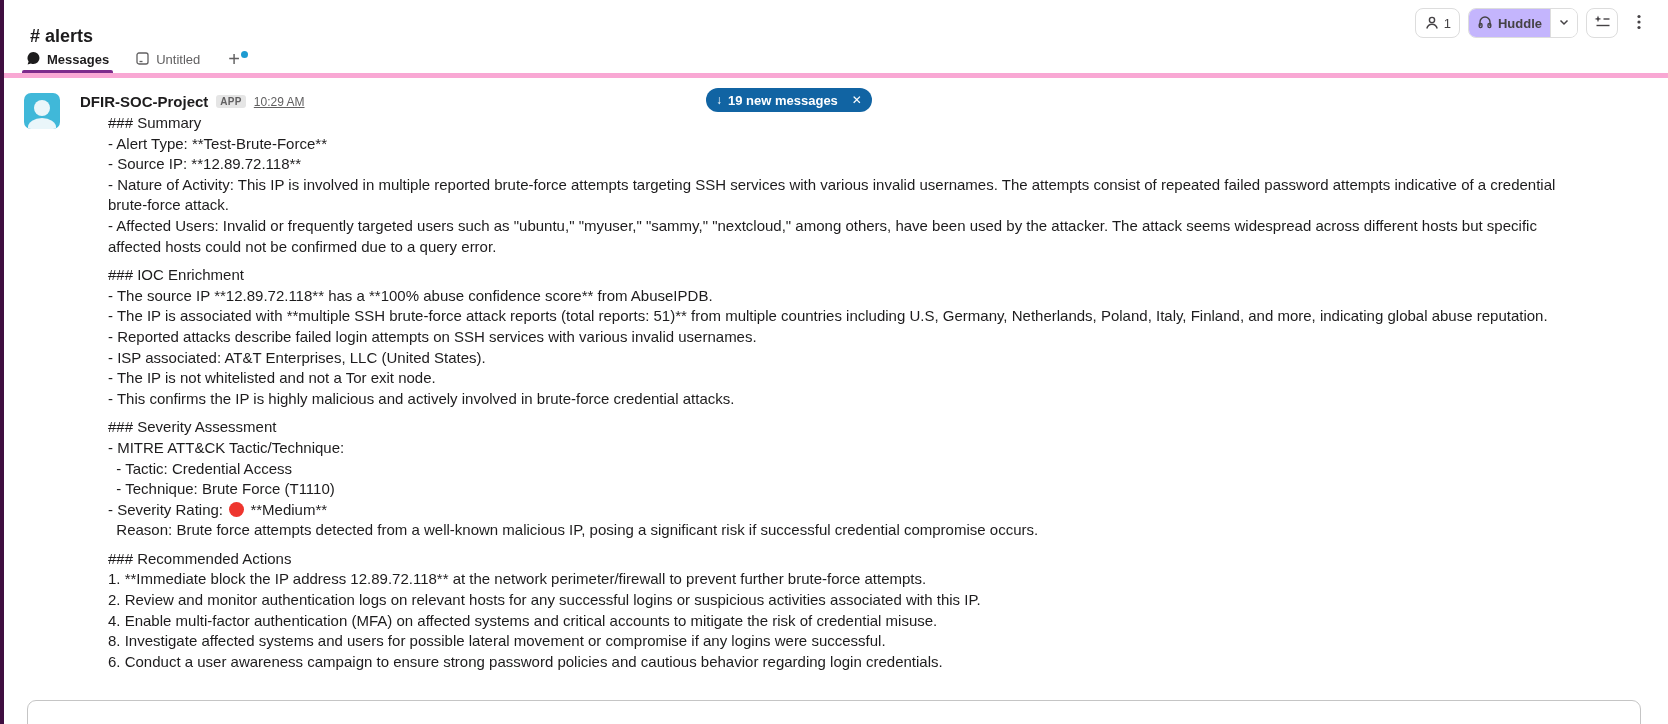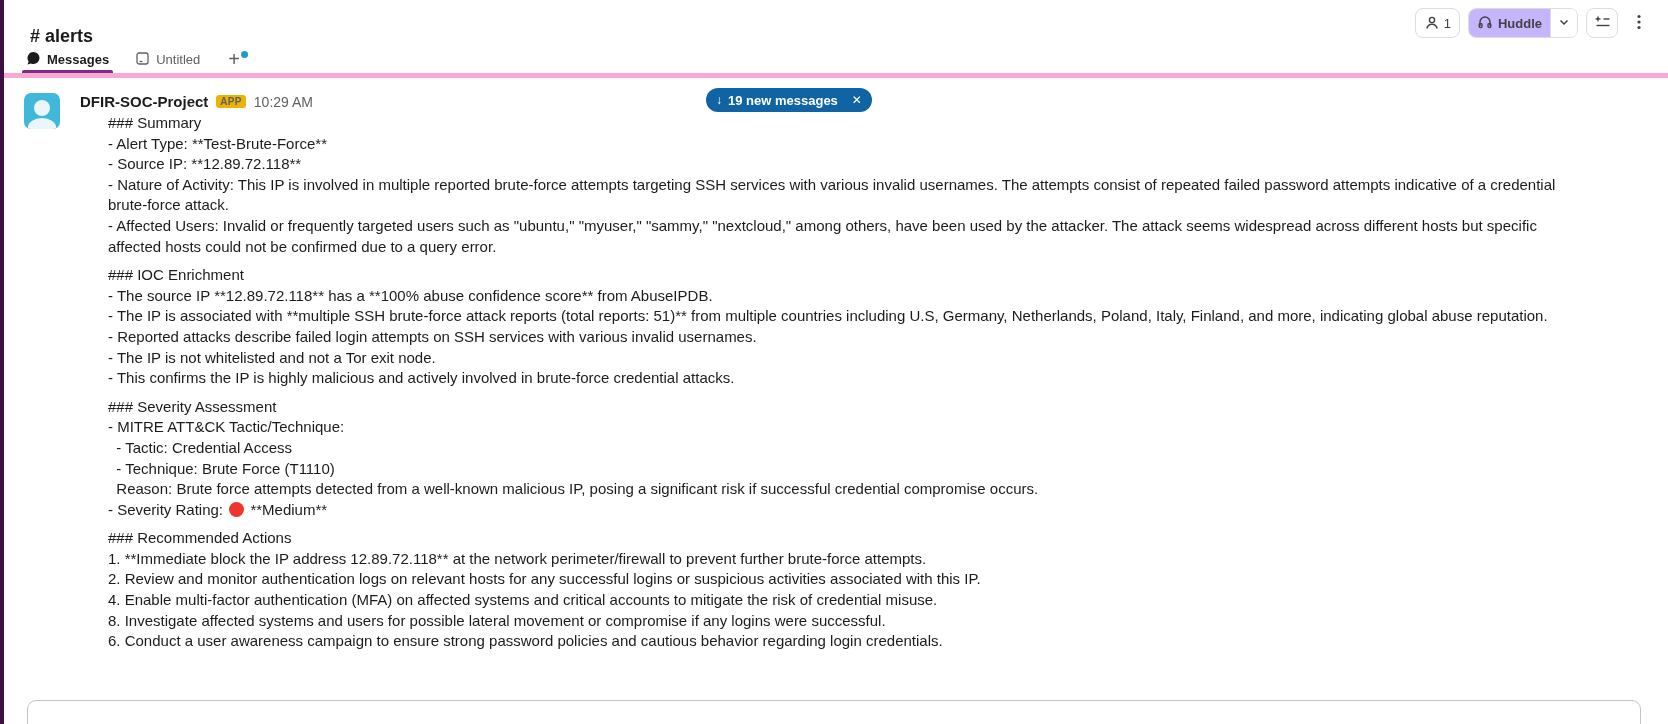--- a/index.html
+++ b/index.html
@@ -37,22 +37,22 @@
   .banner .close{ margin-left:14px; font-size:12px; cursor:pointer; }
 
   
   .message{ position:absolute; left:4px; top:86px; right:0; padding-left:16px; }
   .avatar{ position:absolute; left:20px; top:7px; width:36px; height:36px; border-radius:7px; background:#40b8d9; overflow:hidden; }
   .avatar .head{ position:absolute; left:10px; top:7px; width:16px; height:16px; border-radius:50%; background:#eaf6fa; }
   .avatar .torso{ position:absolute; left:4px; top:25px; width:28px; height:18px; border-radius:50% 50% 0 0; background:#eaf6fa; }
   .msg-main{ margin-left:60px; padding-top:6px; }
   .msg-head{ display:flex; align-items:center; gap:8px; height:19px; }
   .msg-author{ font-size:15px; font-weight:bold; color:#1d1c1d; cursor:pointer; }
-  .msg-badge{ font-size:10px; font-weight:bold; color:#616061; background:#eab308; border-radius:3px; padding:1px 4px; letter-spacing:.3px; }
-  .msg-time{ font-size:14px; color:#616061; cursor:pointer; }
+  .msg-badge{ font-size:10px; font-weight:bold; color:#616061; background:#e5e5e5; border-radius:3px; padding:1px 4px; letter-spacing:.3px; }
+  .msg-time{ font-size:12px; color:#616061; cursor:pointer;text-decoration:underline; }
   .msg-body{ margin-top:2px; max-width:1484px; font-size:15px; line-height:20.6px; color:#1d1c1d; }
   .para{ margin-bottom:8px; }
   .line{ white-space:pre-wrap;margin-left:28px; }
   .red-dot{ display:inline-block; width:15px; height:15px; border-radius:50%; background:#ee352e; vertical-align:-2px; margin:0 2px; }
 
   
   .composer{ position:absolute; left:27px; right:27px; top:700px; height:40px; border:1px solid #c5c5c5; border-radius:9px; background:#ffffff; }
 </style>
 </head>
 <body>
@@ -162,30 +162,31 @@
           <div class="line">- Alert Type: **Test-Brute-Force**</div>
           <div class="line">- Source IP: **12.89.72.118**</div>
           <div class="line">- Nature of Activity: This IP is involved in multiple reported brute-force attempts targeting SSH services with various invalid usernames. The attempts consist of repeated failed password attempts indicative of a credential brute-force attack.</div>
           <div class="line">- Affected Users: Invalid or frequently targeted users such as "ubuntu," "myuser," "sammy," "nextcloud," among others, have been used by the attacker. The attack seems widespread across different hosts but specific affected hosts could not be confirmed due to a query error.</div>
         </div>
         <div class="para">
           <div class="line">### IOC Enrichment</div>
           <div class="line">- The source IP **12.89.72.118** has a **100% abuse confidence score** from AbuseIPDB.</div>
           <div class="line">- The IP is associated with **multiple SSH brute-force attack reports (total reports: 51)** from multiple countries including U.S, Germany, Netherlands, Poland, Italy, Finland, and more, indicating global abuse reputation.</div>
           <div class="line">- Reported attacks describe failed login attempts on SSH services with various invalid usernames.</div>
+          <div class="line">- ISP associated: AT&amp;T Enterprises, LLC (United States).</div>
           <div class="line">- The IP is not whitelisted and not a Tor exit node.</div>
           <div class="line">- This confirms the IP is highly malicious and actively involved in brute-force credential attacks.</div>
         </div>
         <div class="para">
           <div class="line">### Severity Assessment</div>
           <div class="line">- MITRE ATT&amp;CK Tactic/Technique:</div>
           <div class="line">  - Tactic: Credential Access</div>
           <div class="line">  - Technique: Brute Force (T1110)</div>
+          <div class="line">- Severity Rating: <span class="red-dot" style="background: rgb(238, 53, 46);"></span> **Medium**</div>
           <div class="line">  Reason: Brute force attempts detected from a well-known malicious IP, posing a significant risk if successful credential compromise occurs.</div>
-          <div class="line">- Severity Rating: <span class="red-dot" style="background: rgb(238, 53, 46);"></span> **Medium**</div>
         </div>
         <div class="para">
           <div class="line">### Recommended Actions</div>
           <div class="line">1. **Immediate block the IP address 12.89.72.118** at the network perimeter/firewall to prevent further brute-force attempts.</div>
           <div class="line">2. Review and monitor authentication logs on relevant hosts for any successful logins or suspicious activities associated with this IP.</div>
           <div class="line">4. Enable multi-factor authentication (MFA) on affected systems and critical accounts to mitigate the risk of credential misuse.</div>
           <div class="line">8. Investigate affected systems and users for possible lateral movement or compromise if any logins were successful.</div>
           <div class="line">6. Conduct a user awareness campaign to ensure strong password policies and cautious behavior regarding login credentials.</div>
         </div>
       </div>

